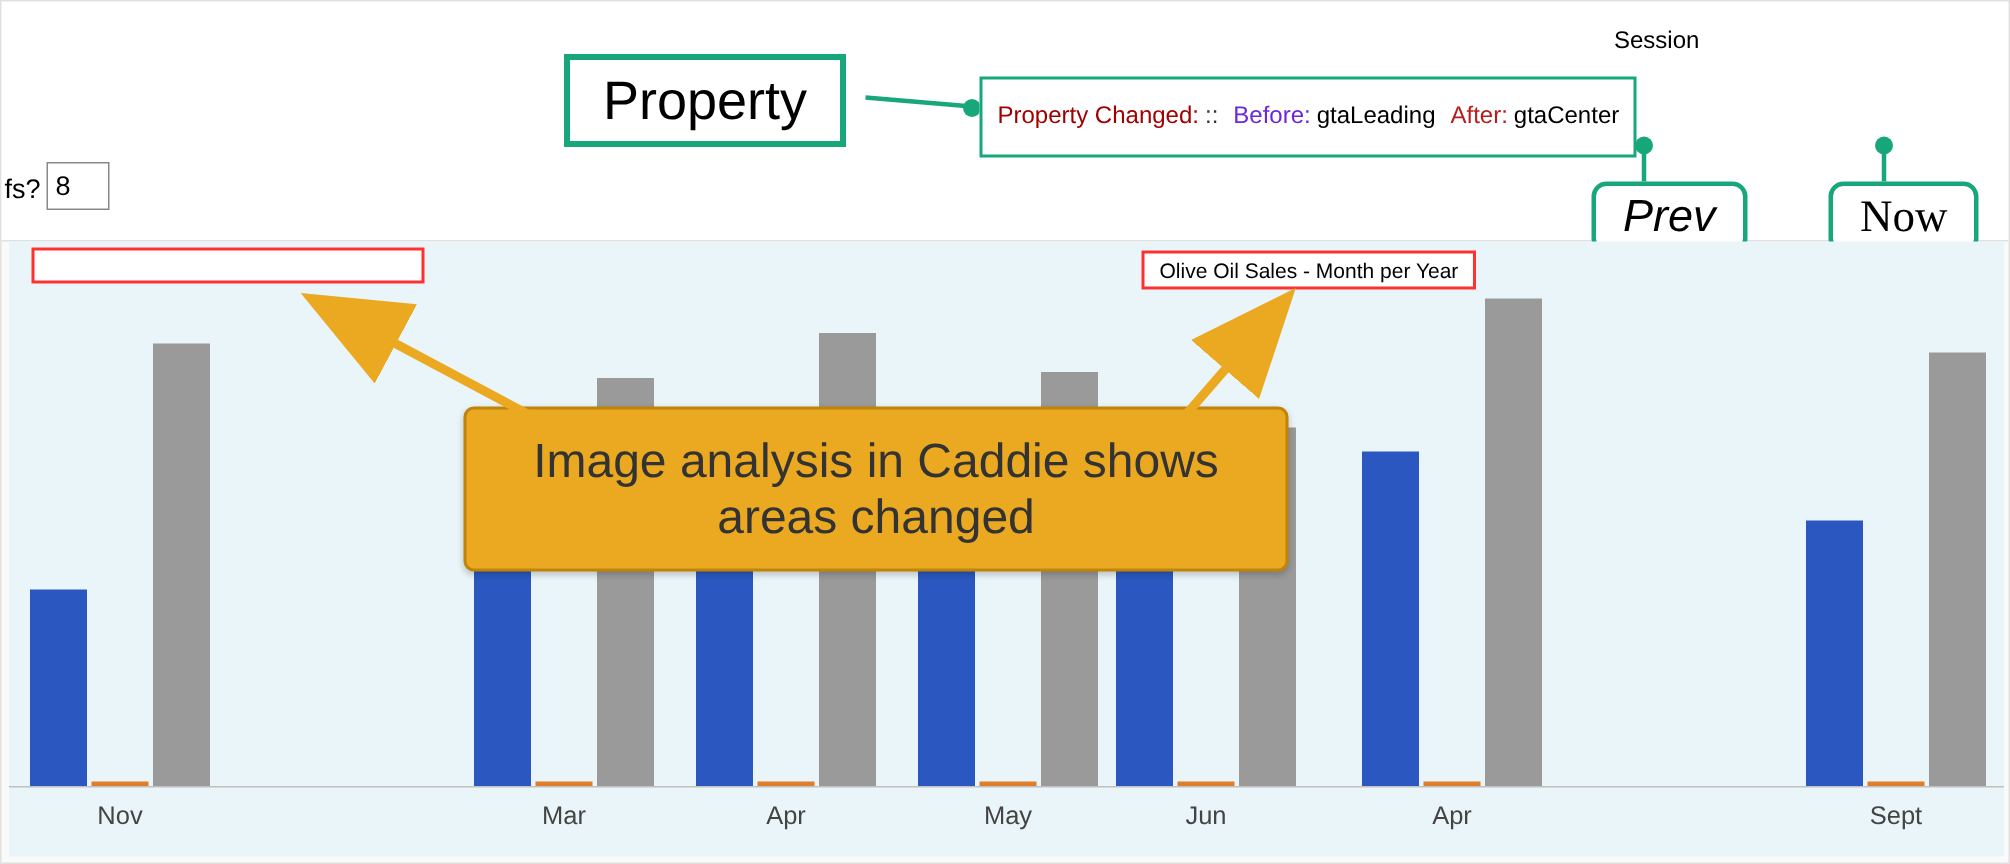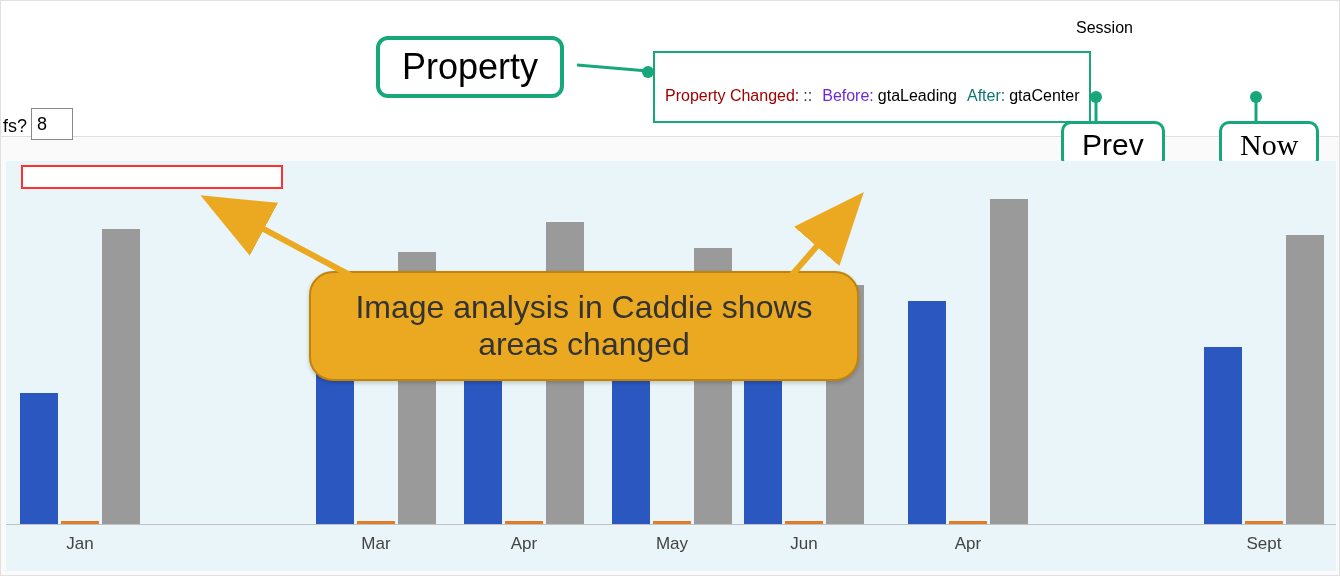--- a/index.html
+++ b/index.html
@@ -7,64 +7,64 @@
     font-family: "Segoe UI", Arial, sans-serif;
     background: #fafafa;
     width: 1340px;
     height: 576px;
     position: relative;
     overflow: hidden;
     border: 1px solid #e0e0e0;
   }
   .top-area {
     position: relative;
-    height: 136px;
+    height: 160px;
     background: #fff;
     border-bottom: 1px solid #e0e0e0;
   }
   .session-label {
     position: absolute;
     top: 18px;
     left: 1075px;
     font-size: 16px;
   }
   .callout-property {
     position: absolute;
     left: 375px; top: 35px;
     border: 4px solid #17a77a;
-    border-radius: 12px;
+    border-radius: 0;
     background: #fff;
     font-size: 36px;
     padding: 6px 22px;
   }
   .prop-changed-box {
     position: absolute;
     left: 652px; top: 50px;
     padding: 16px 10px;
     border: 2px solid #17a77a;
     background: #fff;
     font-size: 16px;
     display: flex;
     align-items: baseline;
     gap: 4px;
   }
   .prop-changed-box .pc-label { color: #a00000; }
   .prop-changed-box .pc-sep { color: #333; }
   .prop-changed-box .before-lbl { color: #6d28d9; margin-left: 6px; }
-  .prop-changed-box .after-lbl { color: #0f766e; margin-left: 6px; margin-top: 18px; }
+  .prop-changed-box .after-lbl { color: #b91c1c; margin-left: 6px; }
   .callout-prev, .callout-now {
     position: absolute;
     top: 120px;
     border: 3px solid #17a77a;
     border-radius: 10px;
     background: #fff;
     font-size: 30px;
     padding: 4px 18px;
   }
-  .callout-prev { left: 1060px; }
+  .callout-prev { left: 1060px; font-style: italic; }
   .callout-now  { left: 1218px; font-family: Liberation Serif, serif; }
   .connector-dot {
     position: absolute;
     width: 12px; height: 12px;
     border-radius: 50%;
     background: #17a77a;
   }
   .dot-property { left: 641px; top: 65px; }
   .dot-prev     { left: 1089px; top: 90px; }
   .dot-now      { left: 1249px; top: 90px; }
@@ -146,21 +146,21 @@
     font-size:17px;
     color:#444;
   }
   
   .orange-note {
     position:absolute;
     left: 308px; top: 270px;
     width: 550px;
     background:#eba921;
     border:2px solid #c08508;
-    border-radius:24px;
+    border-radius:7px;
     color:#333;
     font-size:32px;
     text-align:center;
     padding:16px 18px;
     box-shadow: 0 2px 4px rgba(0,0,0,.2);
   }
 </style>
 </head>
 <body>
 
@@ -189,30 +189,31 @@
 </div>
 
 <svg class="conn-lines">
   <line x1="576" y1="64" x2="647" y2="70" stroke="#17a77a" stroke-width="3"></line>
   <line x1="1095" y1="96" x2="1095" y2="120" stroke="#17a77a" stroke-width="3"></line>
   <line x1="1255" y1="96" x2="1255" y2="120" stroke="#17a77a" stroke-width="3"></line>
 </svg>
 
 <div class="chart-wrap">
   <div class="red-outline-empty"></div>
+  <div class="chart-title-box">Olive Oil Sales - Month per Year</div>
 
   <div class="plot" id="plot">
     <div class="baseline"></div>
   <div class="month-col" style="left: 0px;">
         <div class="bars">
           <div class="bar blue" style="height: 131.2px;"></div>
           <div class="bar orange" style="height: 3.28px;"></div>
           <div class="bar gray" style="height: 295.2px;"></div>
         </div>
-        <div class="month-lbl">Jan</div>
+        <div class="month-lbl">Nov</div>
       </div>
       <div class="month-col" style="left: 296px;">
         <div class="bars">
           <div class="bar blue" style="height: 190.24px;"></div>
           <div class="bar orange" style="height: 3.28px;"></div>
           <div class="bar gray" style="height: 272.24px;"></div>
         </div>
         <div class="month-lbl">Mar</div>
       </div>
       <div class="month-col" style="left: 444px;">

